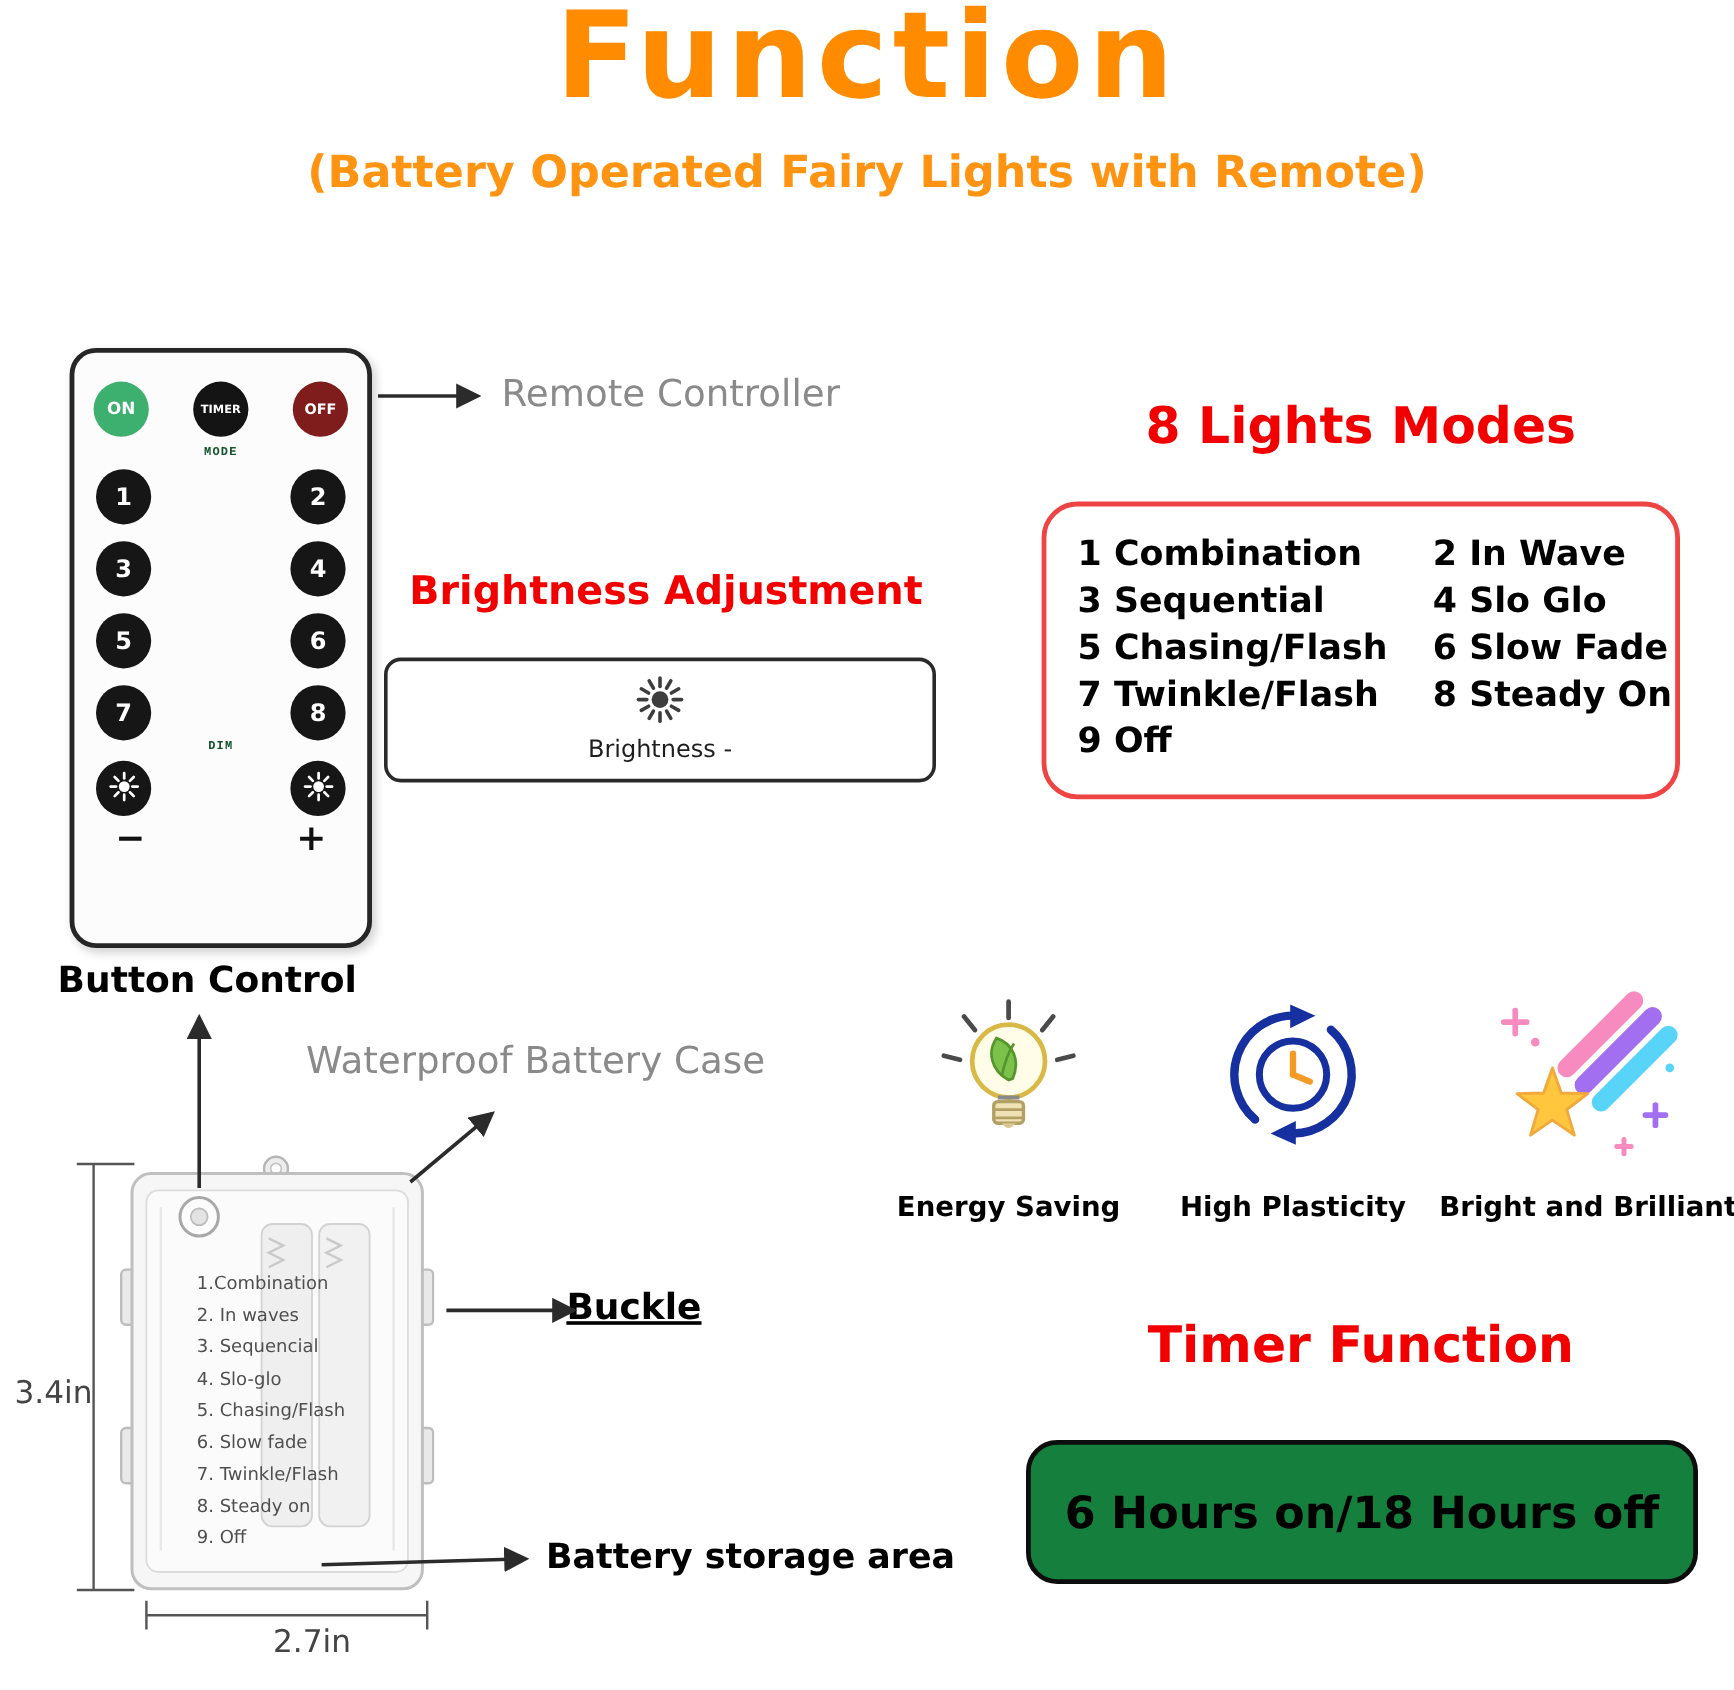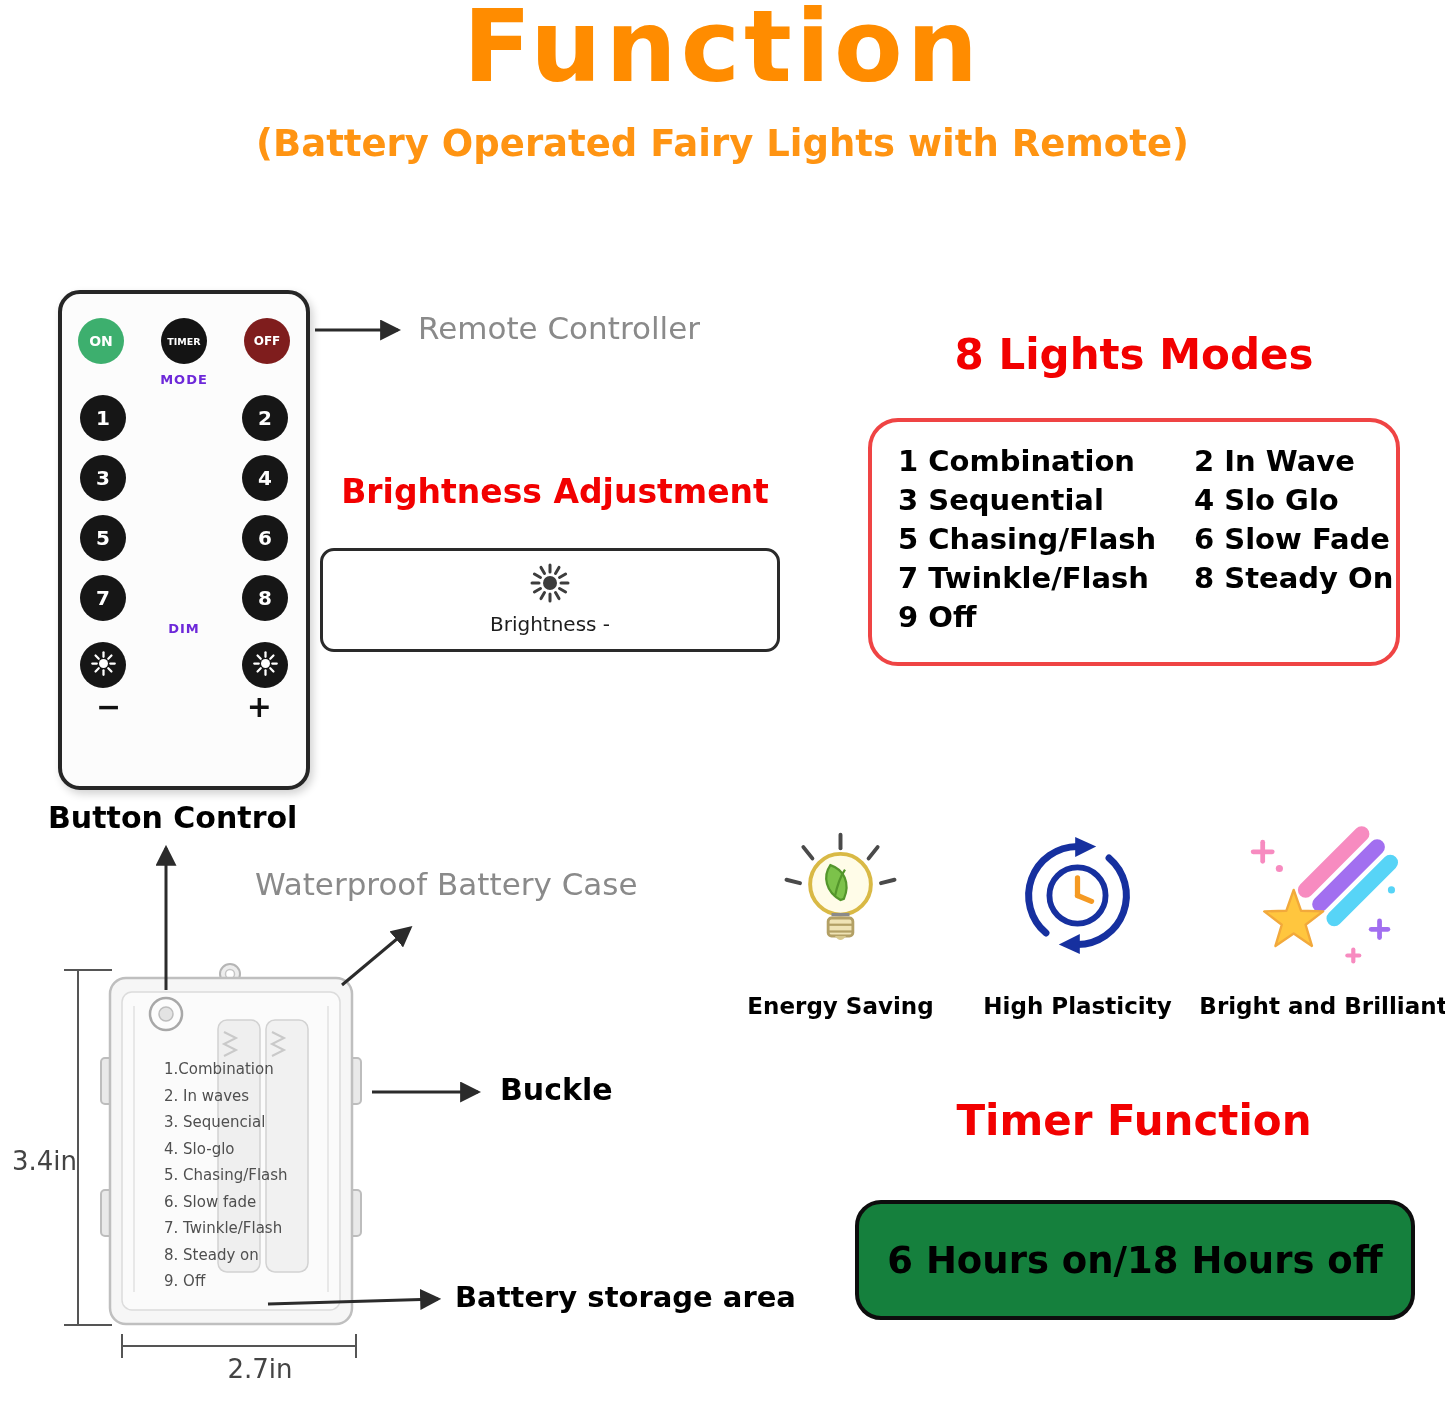--- a/index.html
+++ b/index.html
@@ -14,21 +14,21 @@
 
   
   .remote { left:58px; top:290px; width:252px; height:500px; background:#fcfcfc;
             border:4px solid #262626; border-radius:22px; box-shadow:3px 4px 8px rgba(0,0,0,.18); }
   .remote-top { display:flex; justify-content:space-between; padding:24px 16px 0; }
   .rbtn { width:46px; height:46px; border-radius:50%; display:flex; align-items:center;
           justify-content:center; color:#fff; font-weight:bold; }
   .rbtn.on { background:#3DAF6E; font-size:14px; }
   .rbtn.timer { background:#141414; font-size:9.5px; }
   .rbtn.off { background:#7f1d1d; font-size:12px; }
-  .panel-label { text-align:center; font-size:13px; font-weight:bold; color:#6d28d9; letter-spacing:1px; }
+  .panel-label { text-align:center; font-size:10px; font-weight:bold; color:#14532d; letter-spacing:1px;font-family:Liberation Mono, monospace; }
   .remote-mode-label { margin-top:8px; }
   .numpad { display:flex; flex-direction:column; gap:14px; padding:8px 18px 0; }
   .numrow { display:flex; justify-content:space-between; }
   .nbtn { width:46px; height:46px; border-radius:50%; background:#161616; color:#fff;
           display:flex; align-items:center; justify-content:center; font-size:20px; font-weight:bold; }
   .remote-dim-label { }
   .dimrow { display:flex; justify-content:space-between; padding:6px 18px 0; }
   .dbtn { width:46px; height:46px; border-radius:50%; background:#161616;
           display:flex; align-items:center; justify-content:center; }
   .signrow { display:flex; justify-content:space-between; padding:0 34px; font-size:30px;
@@ -219,21 +219,21 @@
     <div>2. In waves</div>
     <div>3. Sequencial</div>
     <div>4. Slo-glo</div>
     <div>5. Chasing/Flash</div>
     <div>6. Slow fade</div>
     <div>7. Twinkle/Flash</div>
     <div>8. Steady on</div>
     <div>9. Off</div>
   </div>
 
-  <div class="abs label-bold" style="left:500px; top:1072px;">Buckle</div>
+  <div class="abs label-bold" style="left:472px; top:1072px;text-decoration:underline;">Buckle</div>
   <div class="abs label-bold" style="left:455px; top:1280px; font-size:29px;">Battery storage area</div>
   <div class="abs dim-text" style="left:12px; top:1146px;">3.4in</div>
   <div class="abs dim-text" style="left:195px; top:1354px; width:130px; text-align:center;">2.7in</div>
 
   <div class="abs feature f-energy">
     <div class="ficon">
       <svg viewBox="0 0 120 120" width="135" height="135">
         <g stroke="#4A4A4A" stroke-width="3.5" stroke-linecap="round">
           <line x1="60" y1="6" x2="60" y2="18"></line>
           <line x1="27" y1="17" x2="35" y2="27"></line>

